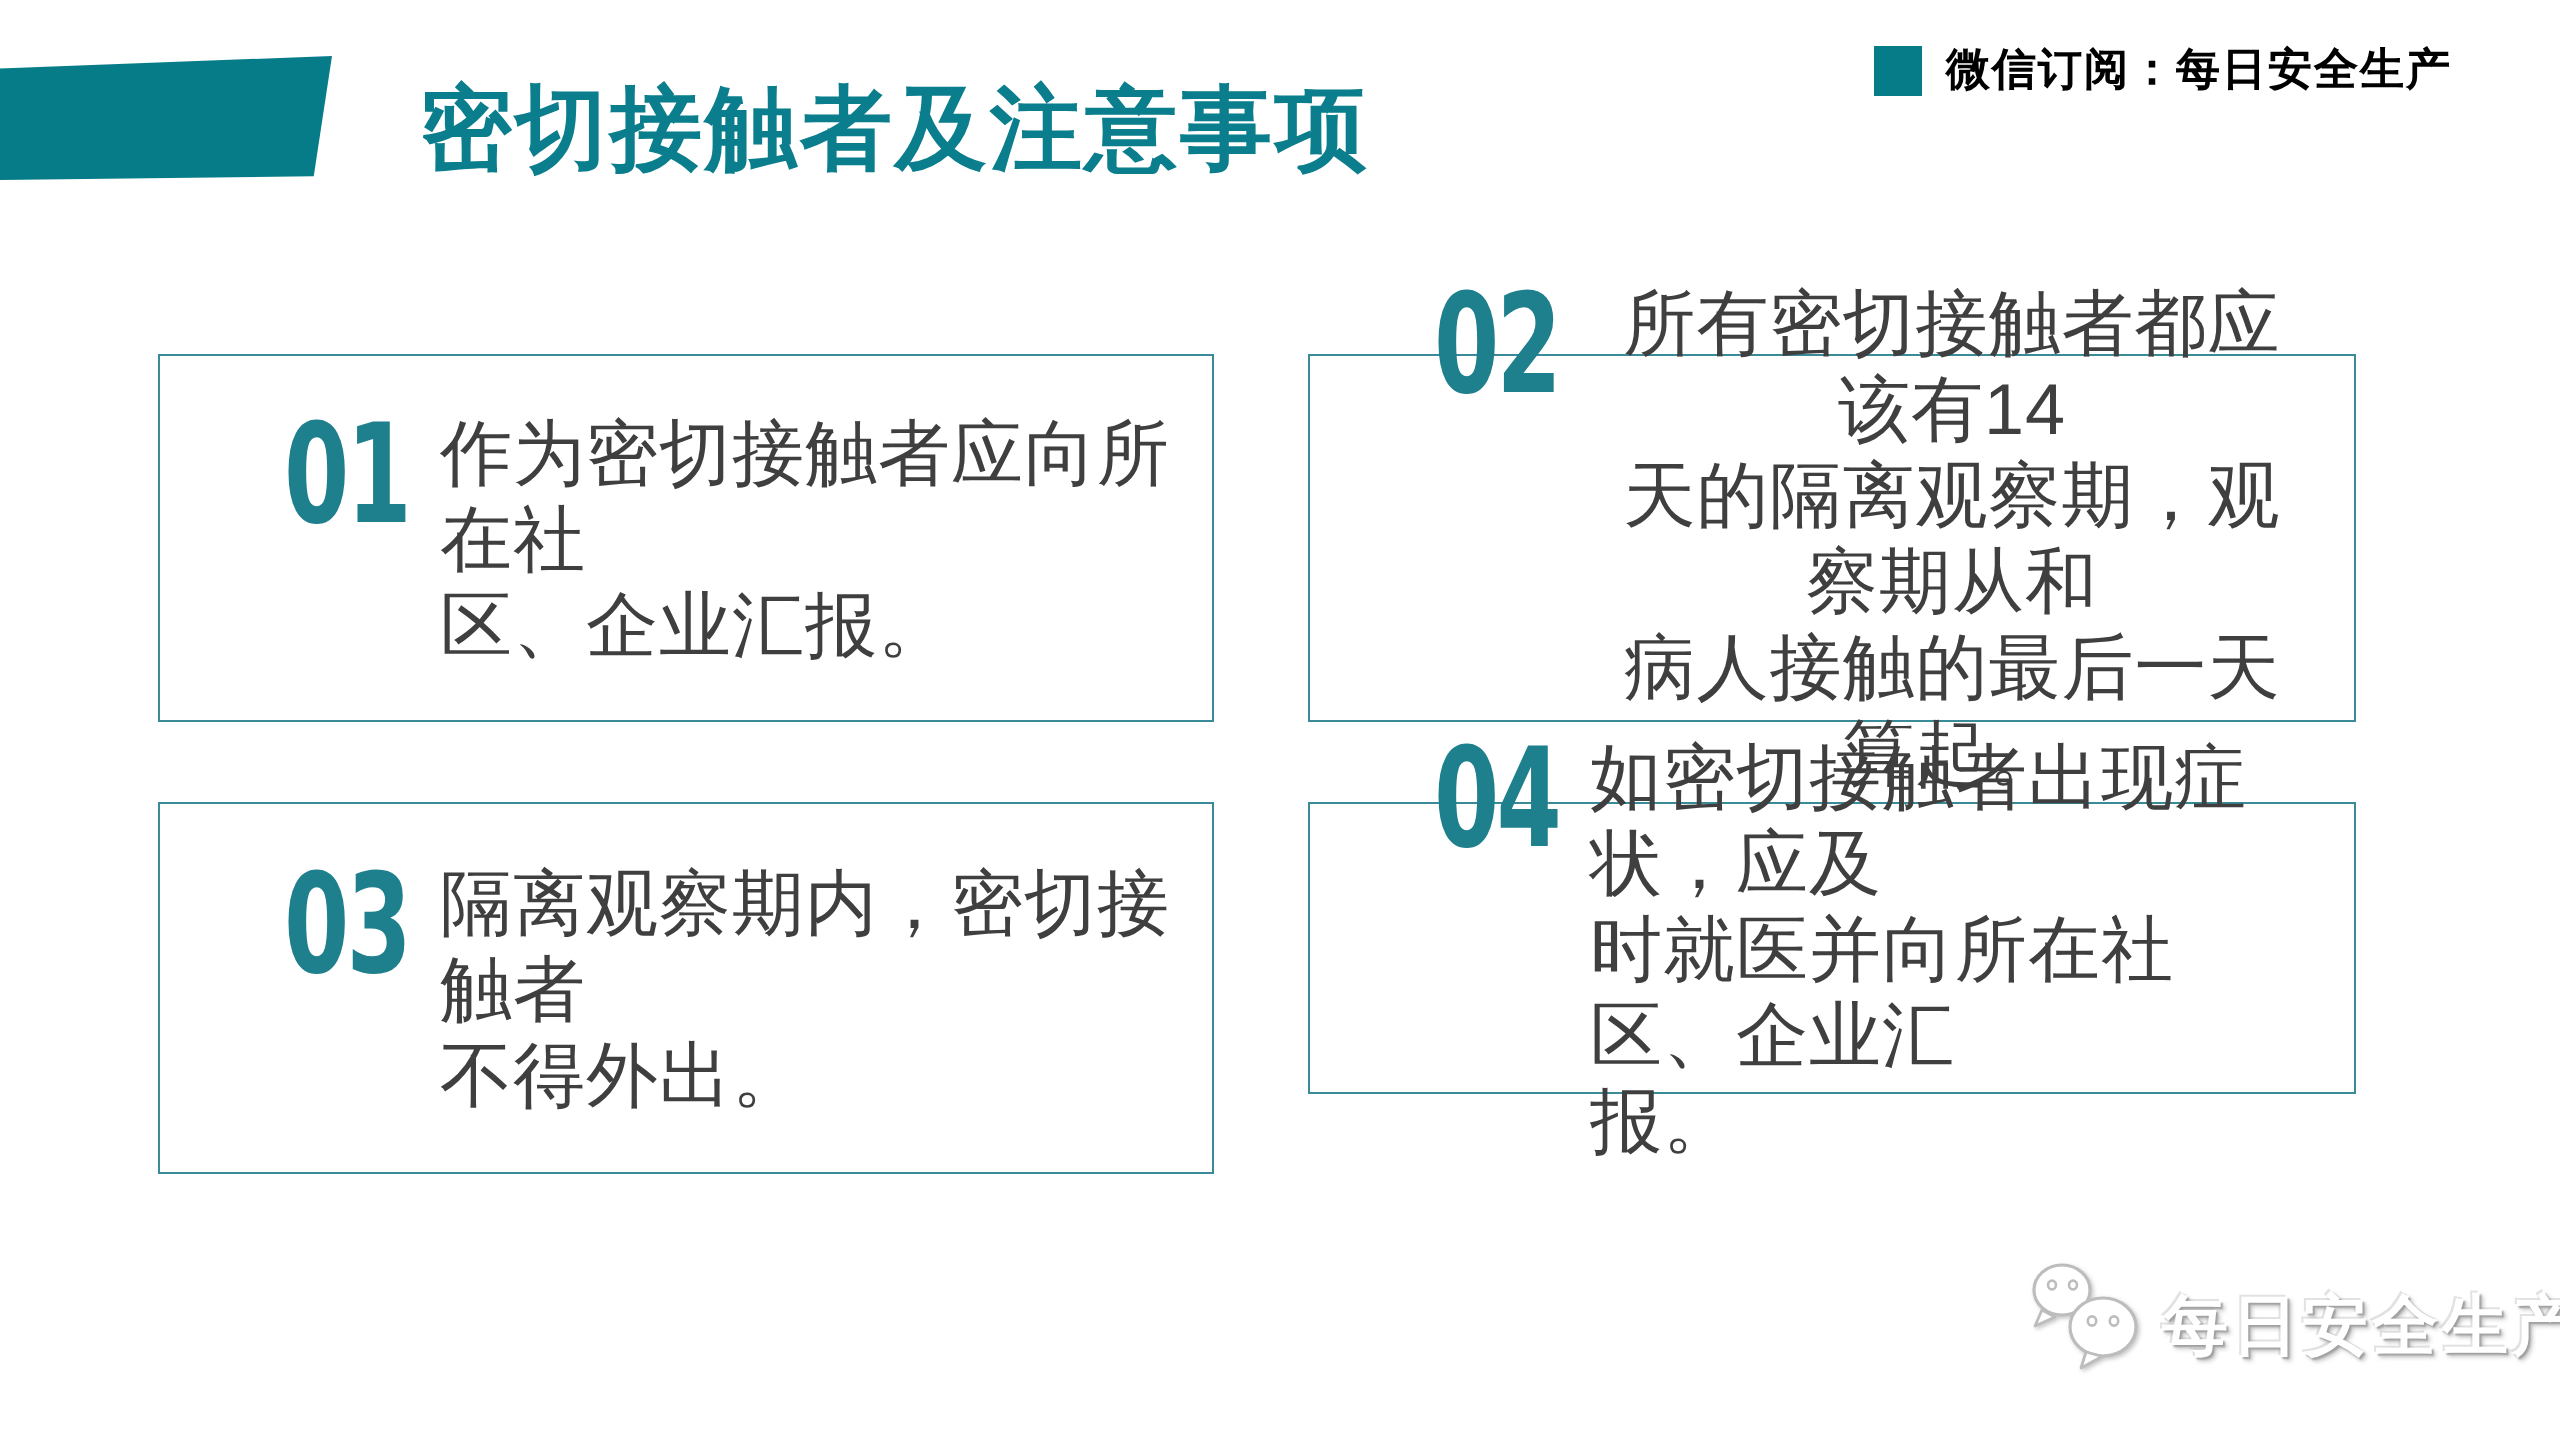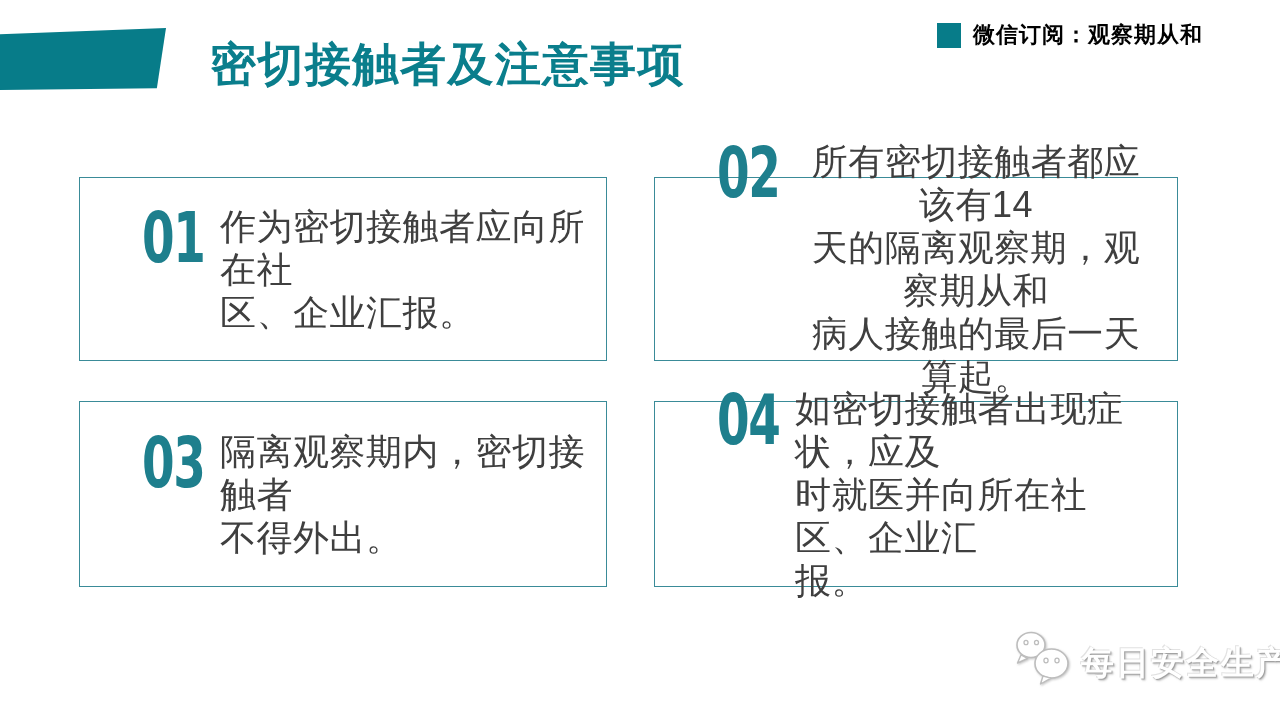--- a/index.html
+++ b/index.html
@@ -62,21 +62,21 @@
     background: #ffffff;
     border: 1px solid #3a8b98;
     box-sizing: border-box;
     display: flex;
     align-items: center;
     padding: 0 20px 0 62px;
   }
   .card-1 { left: 79px;  top: 177px; width: 528px; height: 184px; align-items: center; }
   .card-2 { left: 654px; top: 177px; width: 524px; height: 184px; text-align: center; }
   .card-3 { left: 79px;  top: 401px; width: 528px; height: 186px; }
-  .card-4 { left: 654px; top: 401px; width: 524px; height: 186px; }
+  .card-4 { left: 654px; top: 401px; width: 524px; height: 146px; }
 
   .card-inner {
     display: flex;
     align-items: flex-start;
     gap: 18px;
   }
   .card-number {
     display: inline-block;
     width: 60px;
     flex: 0 0 auto;
@@ -129,21 +129,21 @@
 <body>
 
 <div class="slide">
 
   <div class="deco-shape"></div>
 
   <h1 class="slide-title">密切接触者及注意事项</h1>
 
   <div class="header-badge">
     <span class="badge-square"></span>
-    <span class="badge-text">微信订阅：观察期从和</span>
+    <span class="badge-text">微信订阅：每日安全生产</span>
   </div>
 
   <div class="card card-1">
     <div class="card-inner">
       <span class="card-number">01</span>
       <p class="card-text">作为密切接触者应向所在社
 区、企业汇报。</p>
     </div>
   </div>
 

